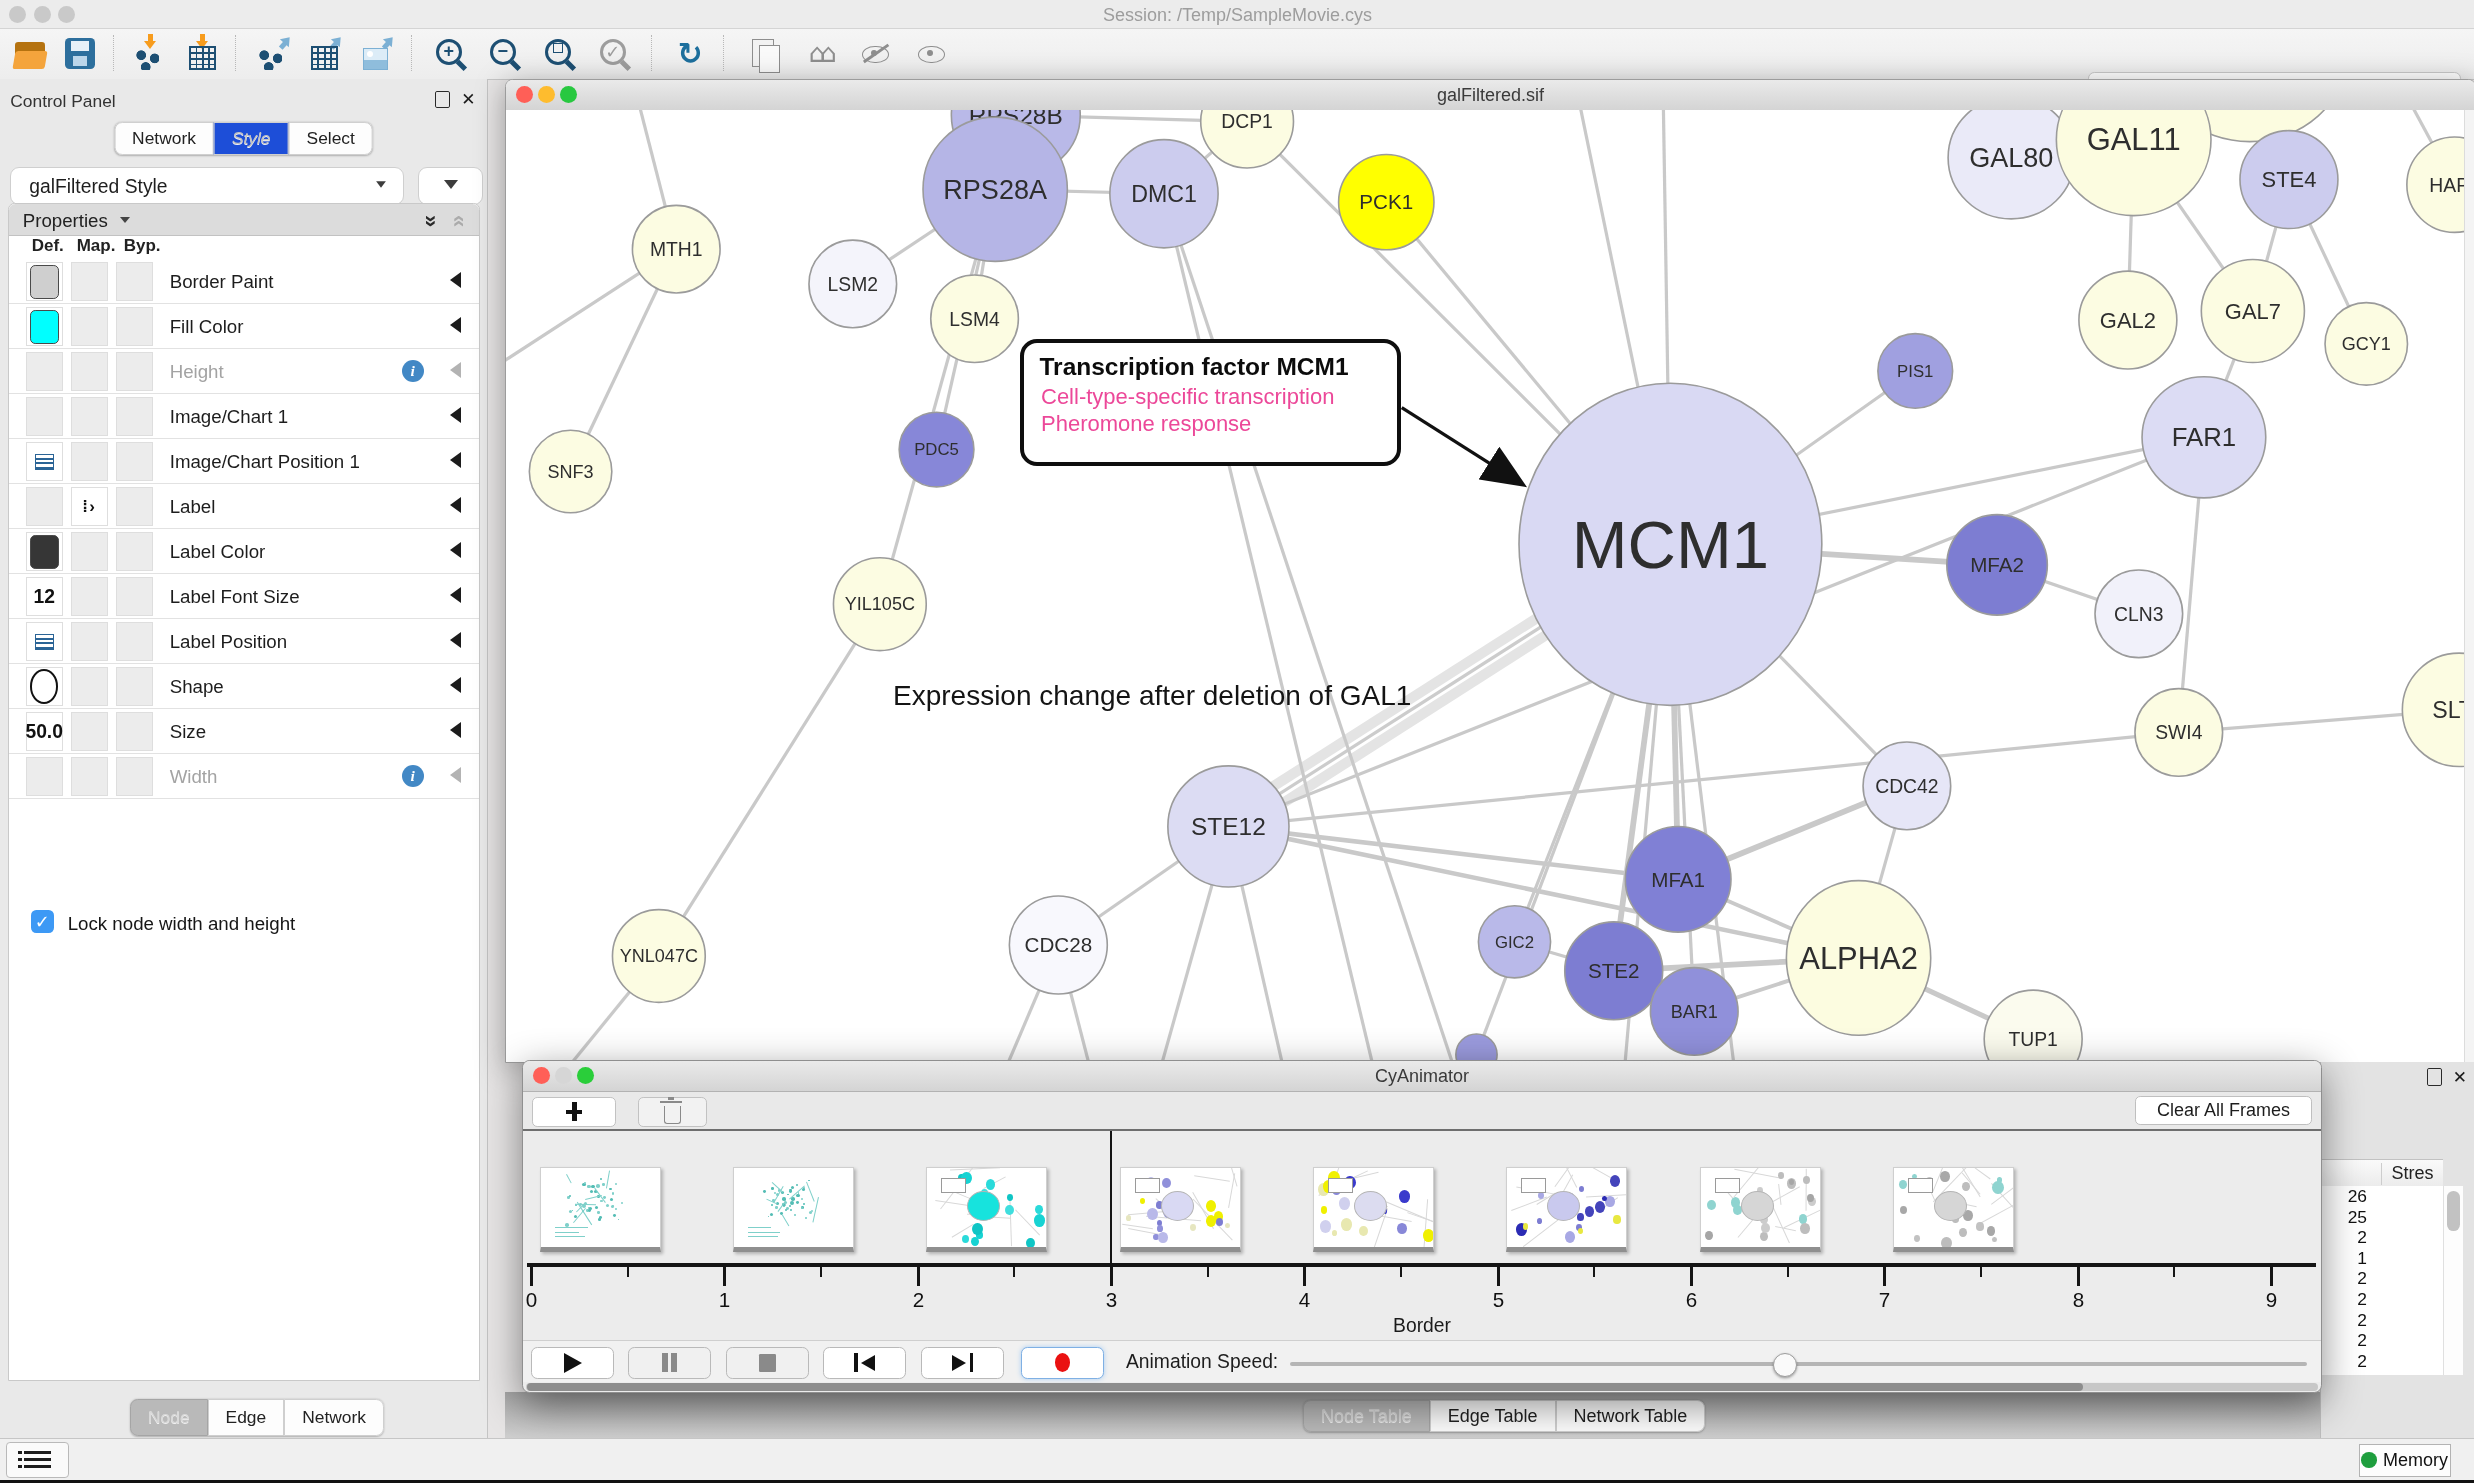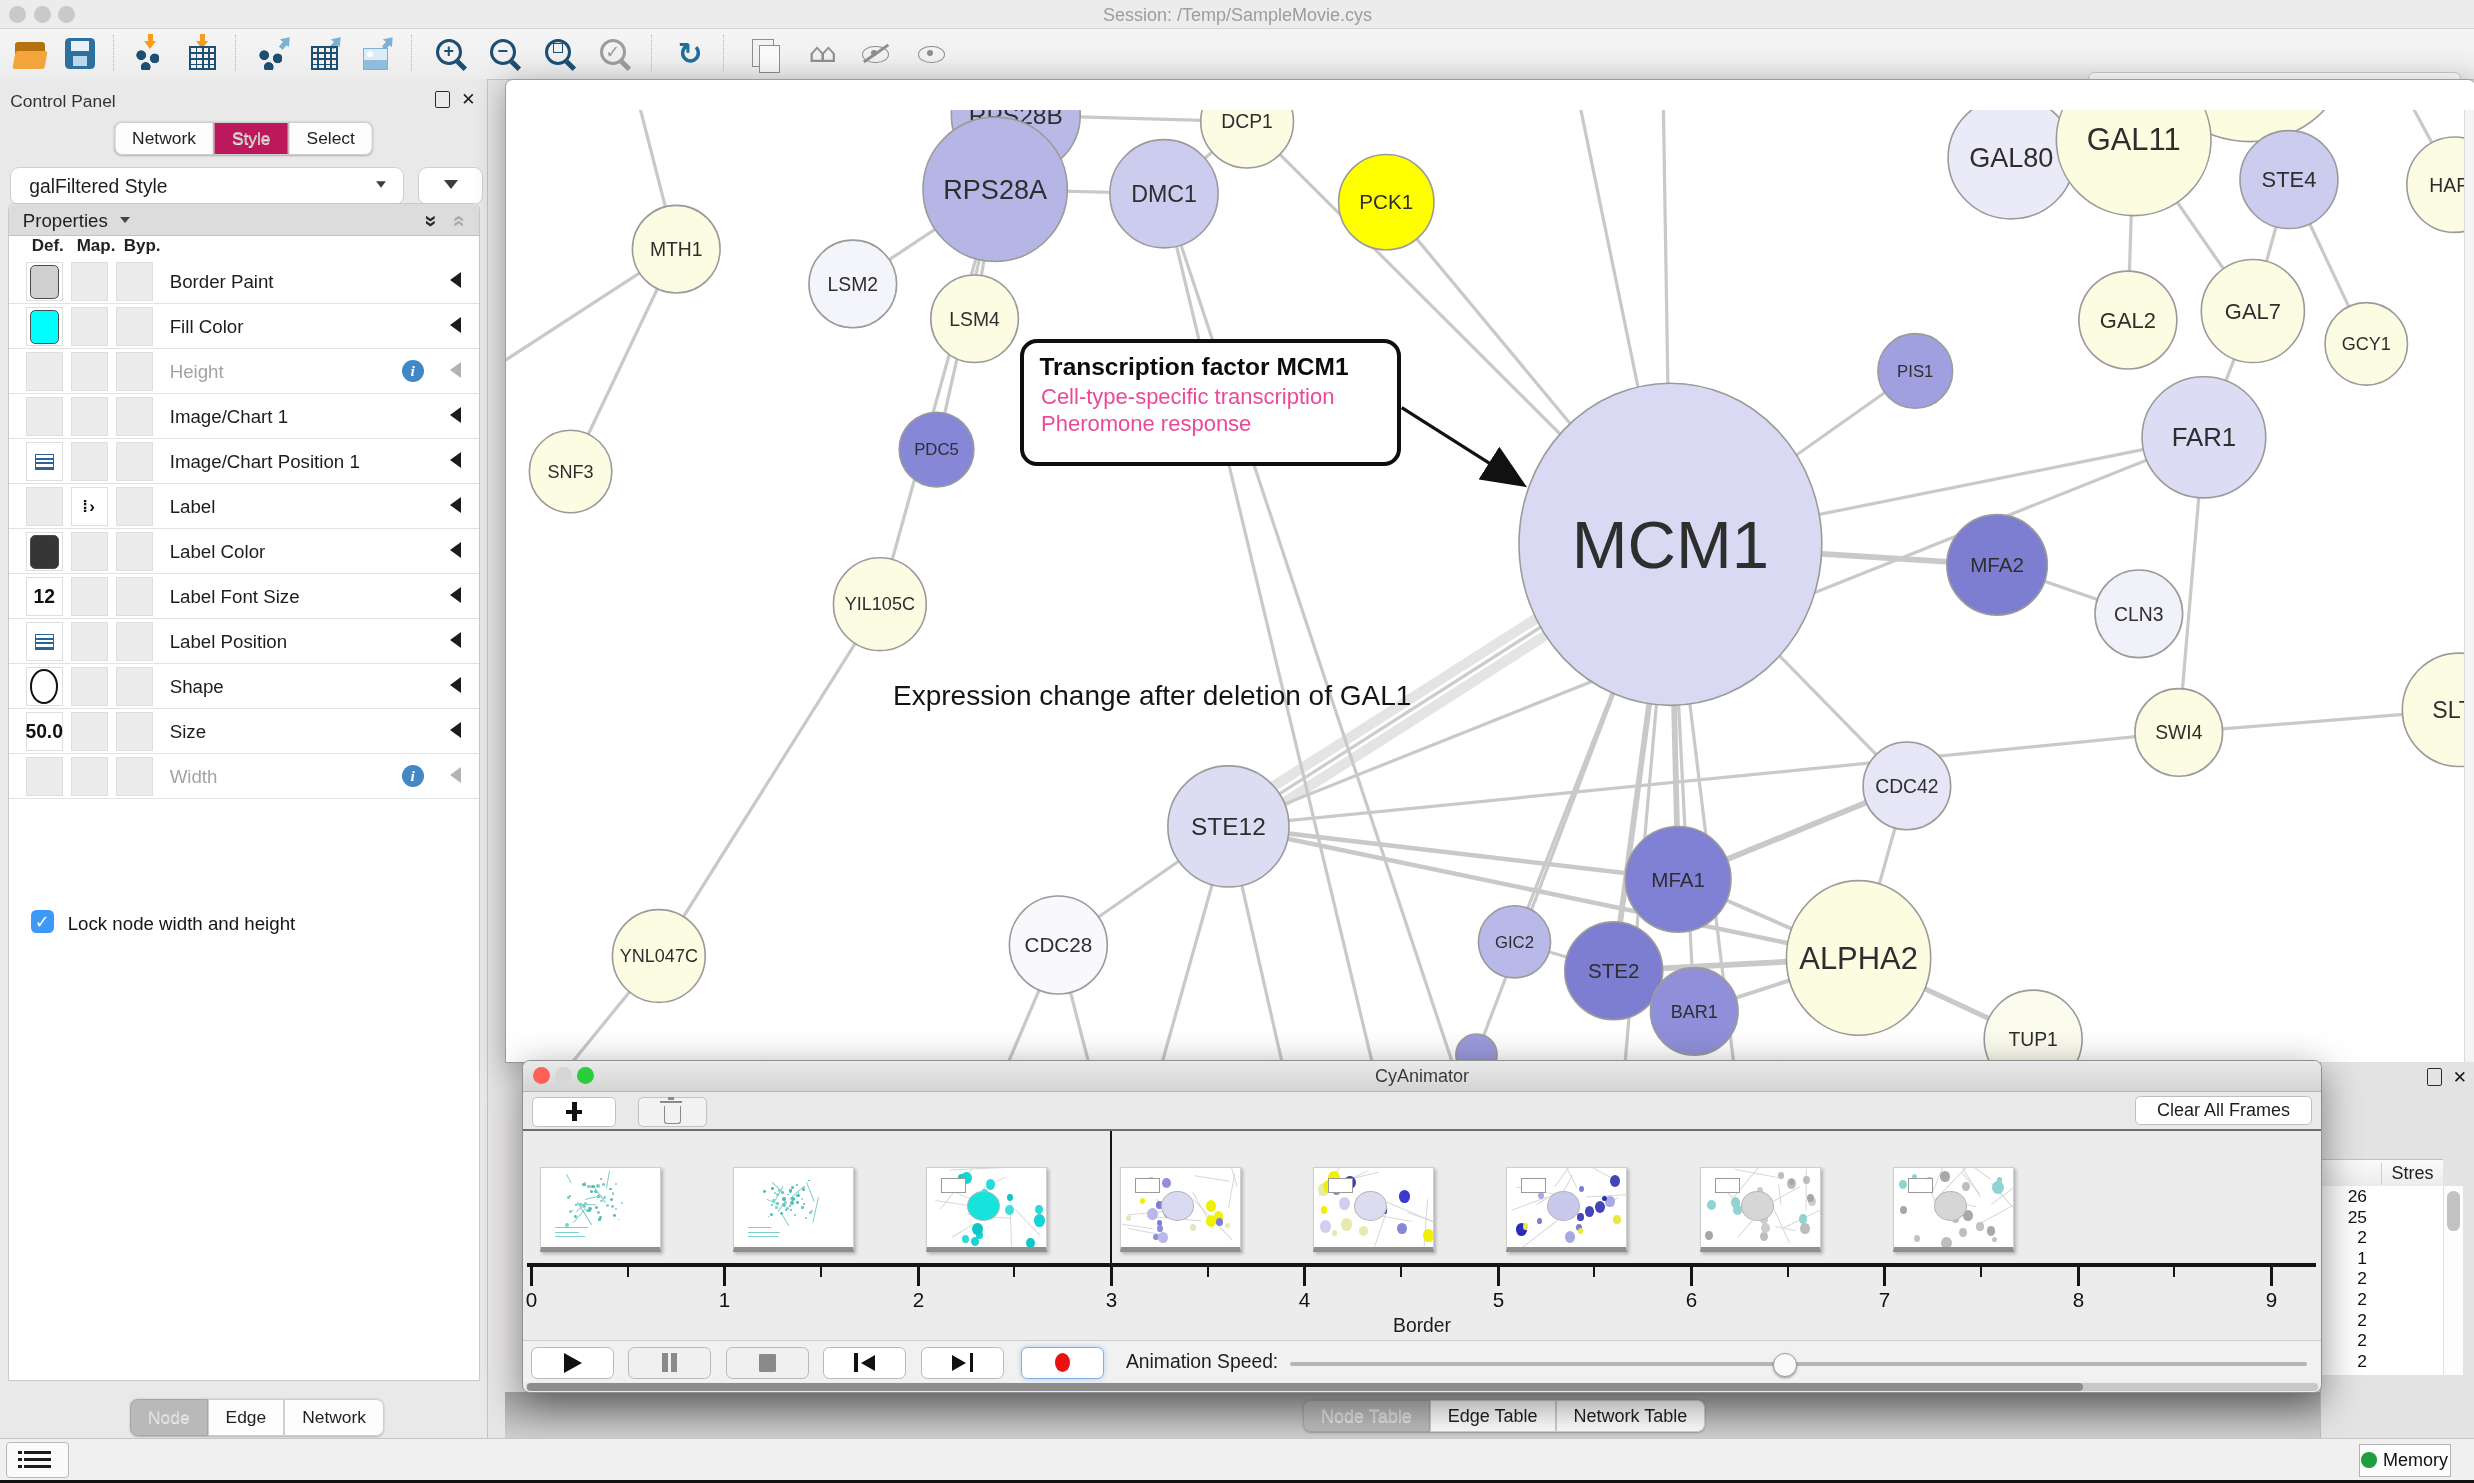--- a/index.html
+++ b/index.html
@@ -50,21 +50,21 @@
   #search-box input{position:absolute;left:32px;top:2.6px;width:322px;height:27px;border:none;outline:none;font-size:18px;background:transparent;}
   
   #control-panel{left:0;top:79px;width:487px;height:1360px;background:#e9e9e9;border-right:1.3px solid #c4c4c4;}
   #cp-title{position:absolute;left:10.3px;top:11.6px;font-size:17.4px;color:#333;}
   .winctl{position:absolute;top:10.3px;font-size:17px;color:#1c1c1c;font-weight:bold;}
   .float-ico{position:absolute;top:11.6px;width:13px;height:15.5px;border:1.9px solid #2a2a2a;border-radius:1.9px;}
   .seggroup{position:absolute;display:flex;box-shadow:0 0.6px 1.9px rgba(0,0,0,.25);border-radius:7.7px;}
   .seg{height:31px;display:flex;align-items:center;justify-content:center;font-size:17.4px;color:#222;background:#fdfdfd;border:0.6px solid #cfcfcf;padding:0 17px;}
   .seg:first-child{border-radius:7.7px 0 0 7.7px;}
   .seg:last-child{border-radius:0 7.7px 7.7px 0;}
-  .seg.pressed{background:#be185d;color:#c2c2c2;text-shadow:0 1.3px 0 #f4f4f4;}
+  .seg.pressed{background:#1d4ed8;color:#c2c2c2;text-shadow:0 1.3px 0 #f4f4f4;font-style:italic;}
   #style-select{position:absolute;left:10.3px;top:88px;width:392px;height:36px;background:#fff;border:0.6px solid #cfcfcf;border-radius:9px;}
   #style-select .val{position:absolute;left:18px;top:7.7px;font-size:19.3px;color:#1e1e1e;}
   .caret{position:absolute;right:15.5px;top:11.6px;width:0;height:0;border-left:7px solid transparent;border-right:7px solid transparent;border-top:9px solid #3c3c3c;}
   #style-menu-btn{position:absolute;left:418px;top:88px;width:63px;height:36px;background:#fff;border:0.6px solid #cfcfcf;border-radius:9px;}
   #style-menu-btn .caret{right:24px;}
   #prop-box{position:absolute;left:7.7px;top:124px;width:470px;bottom:58px;background:#fff;border:0.6px solid #c9c9c9;border-radius:6.4px 6.4px 0 0;}
   #prop-header{position:absolute;left:0;right:0;top:0;height:31px;background:#dcdcdc;border-bottom:0.6px solid #c2c2c2;border-radius:6.4px 6.4px 0 0;}
   #prop-header .t{position:absolute;left:14px;top:5.8px;font-size:18.7px;color:#222;}
   #prop-header .tcaret{position:absolute;left:111px;top:13px;border-left:5.2px solid transparent;border-right:5.2px solid transparent;border-top:6.4px solid #444;}
   .dblchev{position:absolute;top:3.9px;font-size:22px;font-weight:bold;color:#2a2a2a;transform:rotate(90deg);}
@@ -407,20 +407,26 @@
       </div>
     </div>
     <div class="seggroup" id="cp-bt-group">
       <div class="seg disabled" style="height:35px">Node</div>
       <div class="seg" style="height:35px">Edge</div>
       <div class="seg" style="height:35px">Network</div>
     </div>
   </div>
 
   <div class="abs" id="network-window">
+    <div class="mac-titlebar">
+      <span class="tl" style="left:10.3px;background:#ff5f57"></span>
+      <span class="tl" style="left:32px;background:#febc2e"></span>
+      <span class="tl" style="left:54px;background:#28c840"></span>
+      <div class="mac-title">galFiltered.sif</div>
+    </div>
     <div id="net-canvas">
       <svg id="net-svg" width="1959" height="951" viewBox="0 0 3040 1476">
         <defs>
           <marker id="arr" markerWidth="14" markerHeight="12" refX="12" refY="6" orient="auto">
             <path d="M0,0 L14,6 L0,12 z" fill="#111"></path>
           </marker>
         </defs>
         <g id="edge-layer">
             <line x1="1798.9277966227874" y1="661.3572339799822" x2="1112.9277966227874" y2="1099.357233979982" stroke="#e4e4e4" stroke-width="16"></line>
             <line x1="1815.0722033772126" y1="686.6427660200178" x2="1129.0722033772126" y2="1124.642766020018" stroke="#e4e4e4" stroke-width="16"></line>

